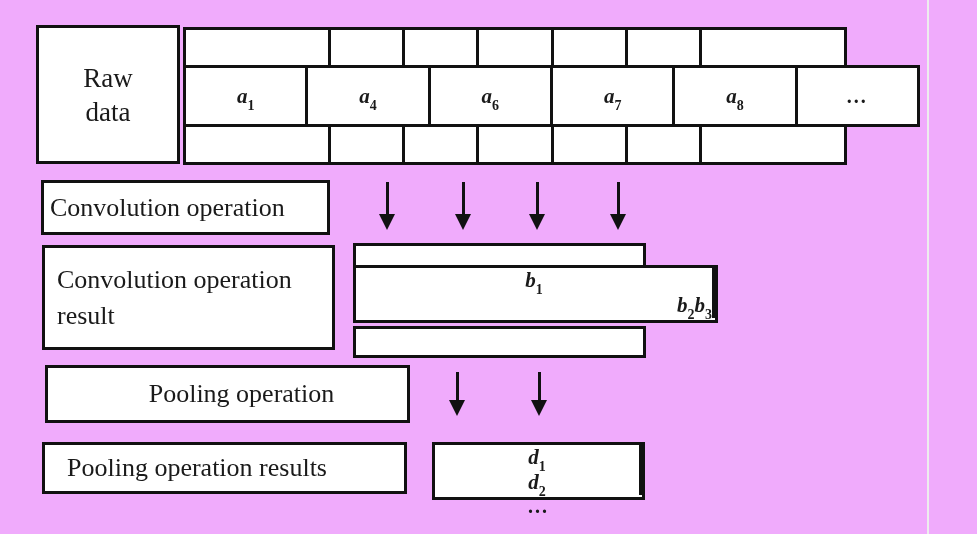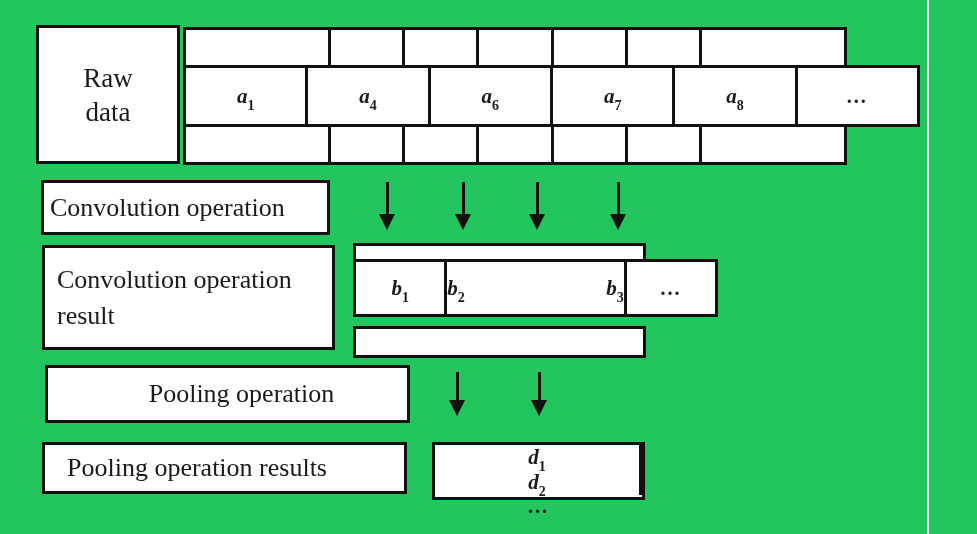--- a/index.html
+++ b/index.html
@@ -1,37 +1,37 @@
 <!DOCTYPE html>
 <html><head>
 <meta charset="utf-8">
 <style>
   html,body { margin:0; padding:0; background:#ffffff; }
   #figure {
-    position:relative; width:977px; height:534px; background:#22c55e;
+    position:relative; width:977px; height:534px; background:#f0abfc;
     font-family:"Liberation Serif", serif; color:#1a1a1a; overflow:hidden;
   }
   .box {
     position:absolute; box-sizing:border-box; border:3px solid #111111;
     background:#ffffff;
   }
   .label-box { display:flex; align-items:center; font-size:26px; line-height:32px; }
   .grid-row {
     position:absolute; box-sizing:border-box; border:3px solid #111111;
     background:#ffffff; display:flex;
   }
   .cell {
     box-sizing:border-box; border-right:3px solid #111111;
     display:flex; align-items:center; justify-content:center;
   }
   .cell:last-child { border-right:none; }
   .f1 { flex:1; } .f2 { flex:2; }
   .cell-label { font-weight:bold; font-style:italic; font-size:21px; white-space:nowrap; }
   .cell-label sub { font-style:normal; font-size:14px; line-height:0; position:relative; top:2px; }
-  .merged-two { justify-content:space-between; }
+  .merged-two { justify-content:flex-end; }
   .ellipsis { font-weight:bold; font-style:normal; font-size:20px; letter-spacing:2px; }
   .arrow { position:absolute; width:16px; display:flex; flex-direction:column; align-items:center; }
   .arrow .shaft { width:3px; background:#111111; }
   .arrow .head {
     width:0; height:0; border-left:8px solid transparent;
     border-right:8px solid transparent; border-top:16px solid #111111;
   }
   .two-line { display:block; }
   .faint-line { position:absolute; width:2px; background:#ededed; }
 </style>
@@ -106,21 +106,21 @@
   </div>
   <div class="arrow" style="left:610px; top:182px;">
     <div class="shaft" style="height:32px;"></div>
       <div class="head"></div>
   </div>
 
   <div class="grid-row" style="left:353px; top:243px; width:293px; height:31px;">
     <div class="cell f1"></div>
   </div>
 
-  <div class="grid-row" style="left:353px; top:259px; width:365px; height:58px;">
+  <div class="grid-row" style="left:353px; top:265px; width:365px; height:58px;flex-direction:column;">
     <div class="cell f1">
       <span class="cell-label"><span>b</span><sub>1</sub></span>
     </div>
     <div class="cell f2 merged-two">
       <span class="cell-label"><span>b</span><sub>2</sub></span>
       <span class="cell-label"><span>b</span><sub>3</sub></span>
     </div>
     <div class="cell f1">
       <span class="ellipsis">...</span>
     </div>

